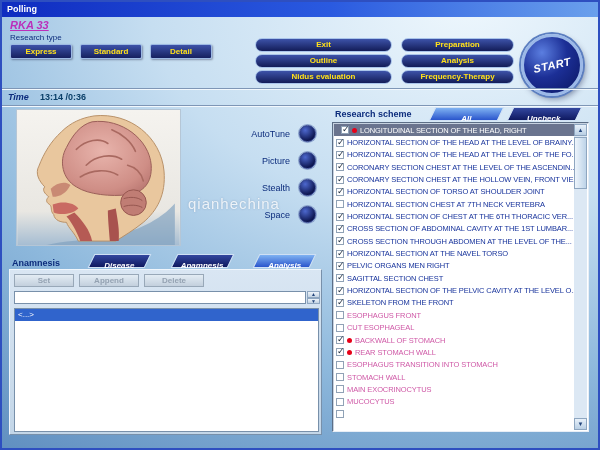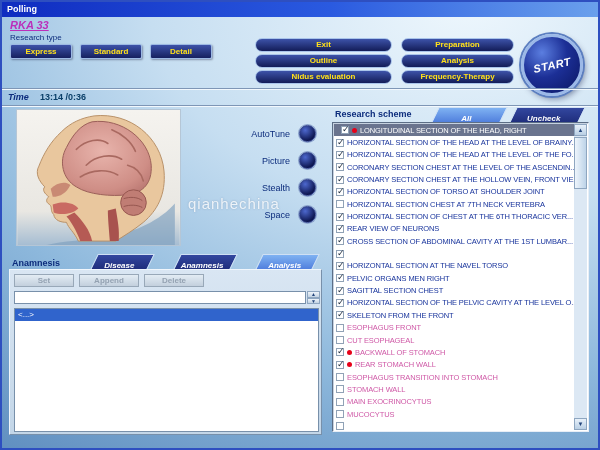--- a/index.html
+++ b/index.html
@@ -33,21 +33,21 @@
   .headimg{position:absolute;left:14px;top:107px;width:165px;height:137px;border:1px solid #b5c6d6;background:#f2f1ec;}
   .controls{position:absolute;left:210px;top:118px;}
   .ctl-row{display:flex;align-items:center;height:27px;}
   .ctl-label{width:78px;text-align:right;margin-right:9px;font-size:9px;color:#0c2c7c;}
   .ctl-btn{width:17px;height:17px;border-radius:50%;cursor:pointer;
        background:radial-gradient(circle at 35% 28%, #4d68ce, #0d1650 72%);
        border:1px solid #32428c;box-shadow:0 0 0 1px #8aa2cc;}
   .rs-title{position:absolute;left:333px;top:107px;font-size:9px;font-weight:bold;color:#0c2c7c;}
   .rs-tabs{position:absolute;left:427px;top:105px;width:152px;display:flex;gap:3px;}
   .an-tabs{position:absolute;left:86px;top:252px;width:228px;display:flex;gap:20px;}
-  .tab{flex:1;position:relative;height:28px;text-align:center;cursor:pointer;}
+  .tab{flex:1;position:relative;height:14px;text-align:center;cursor:pointer;}
   .tab::before{content:'';position:absolute;left:3px;right:3px;top:0;bottom:0;transform:skewX(-26deg);
        background:linear-gradient(#33479f,#0f1960);border:1px solid #cfe0f4;}
   .tab.active::before{background:linear-gradient(#7fb2f2,#2a55cc);}
   .tab span{position:relative;color:#fff;font-size:8px;font-weight:bold;font-style:italic;line-height:14px;}
   .listbox{position:absolute;left:330px;top:120px;width:257px;height:310px;background:#fff;
        border-top:1px solid #5c6e86;border-left:1px solid #5c6e86;
        border-right:1px solid #e8eef6;border-bottom:1px solid #e8eef6;box-shadow:inset 1px 1px 0 #c6d2e0;}
   .rows{position:absolute;left:1px;top:1px;right:14px;bottom:1px;overflow:hidden;}
   .row{height:12.35px;display:flex;align-items:center;white-space:nowrap;overflow:hidden;padding-left:2px;cursor:pointer;}
   .cb{flex:0 0 8px;width:8px;height:8px;background:#fff;border:1px solid #90a2b6;margin-right:3px;
@@ -260,35 +260,31 @@
 
           <span class="rowlabel">HORIZONTAL SECTION CHEST AT 7TH NECK VERTEBRA</span>
         </div>
 
         <div class="row checked">
           <span class="cb"></span>
 
           <span class="rowlabel">HORIZONTAL SECTION OF CHEST AT THE 6TH THORACIC VER...</span>
         </div>
 
-        <div class="row checked">
-          <span class="cb"></span>
-
-          <span class="rowlabel">REAR VIEW OF NEURONS</span>
-        </div>
 
         <div class="row checked">
           <span class="cb"></span>
 
           <span class="rowlabel">CROSS SECTION OF ABDOMINAL CAVITY AT THE 1ST LUMBAR...</span>
         </div>
 
         <div class="row checked">
           <span class="cb"></span>
 
+          <span class="rowlabel">CROSS SECTION THROUGH ABDOMEN AT THE LEVEL OF THE...</span>
         </div>
 
         <div class="row checked">
           <span class="cb"></span>
 
           <span class="rowlabel">HORIZONTAL SECTION AT THE NAVEL TORSO</span>
         </div>
 
         <div class="row checked">
           <span class="cb"></span>

